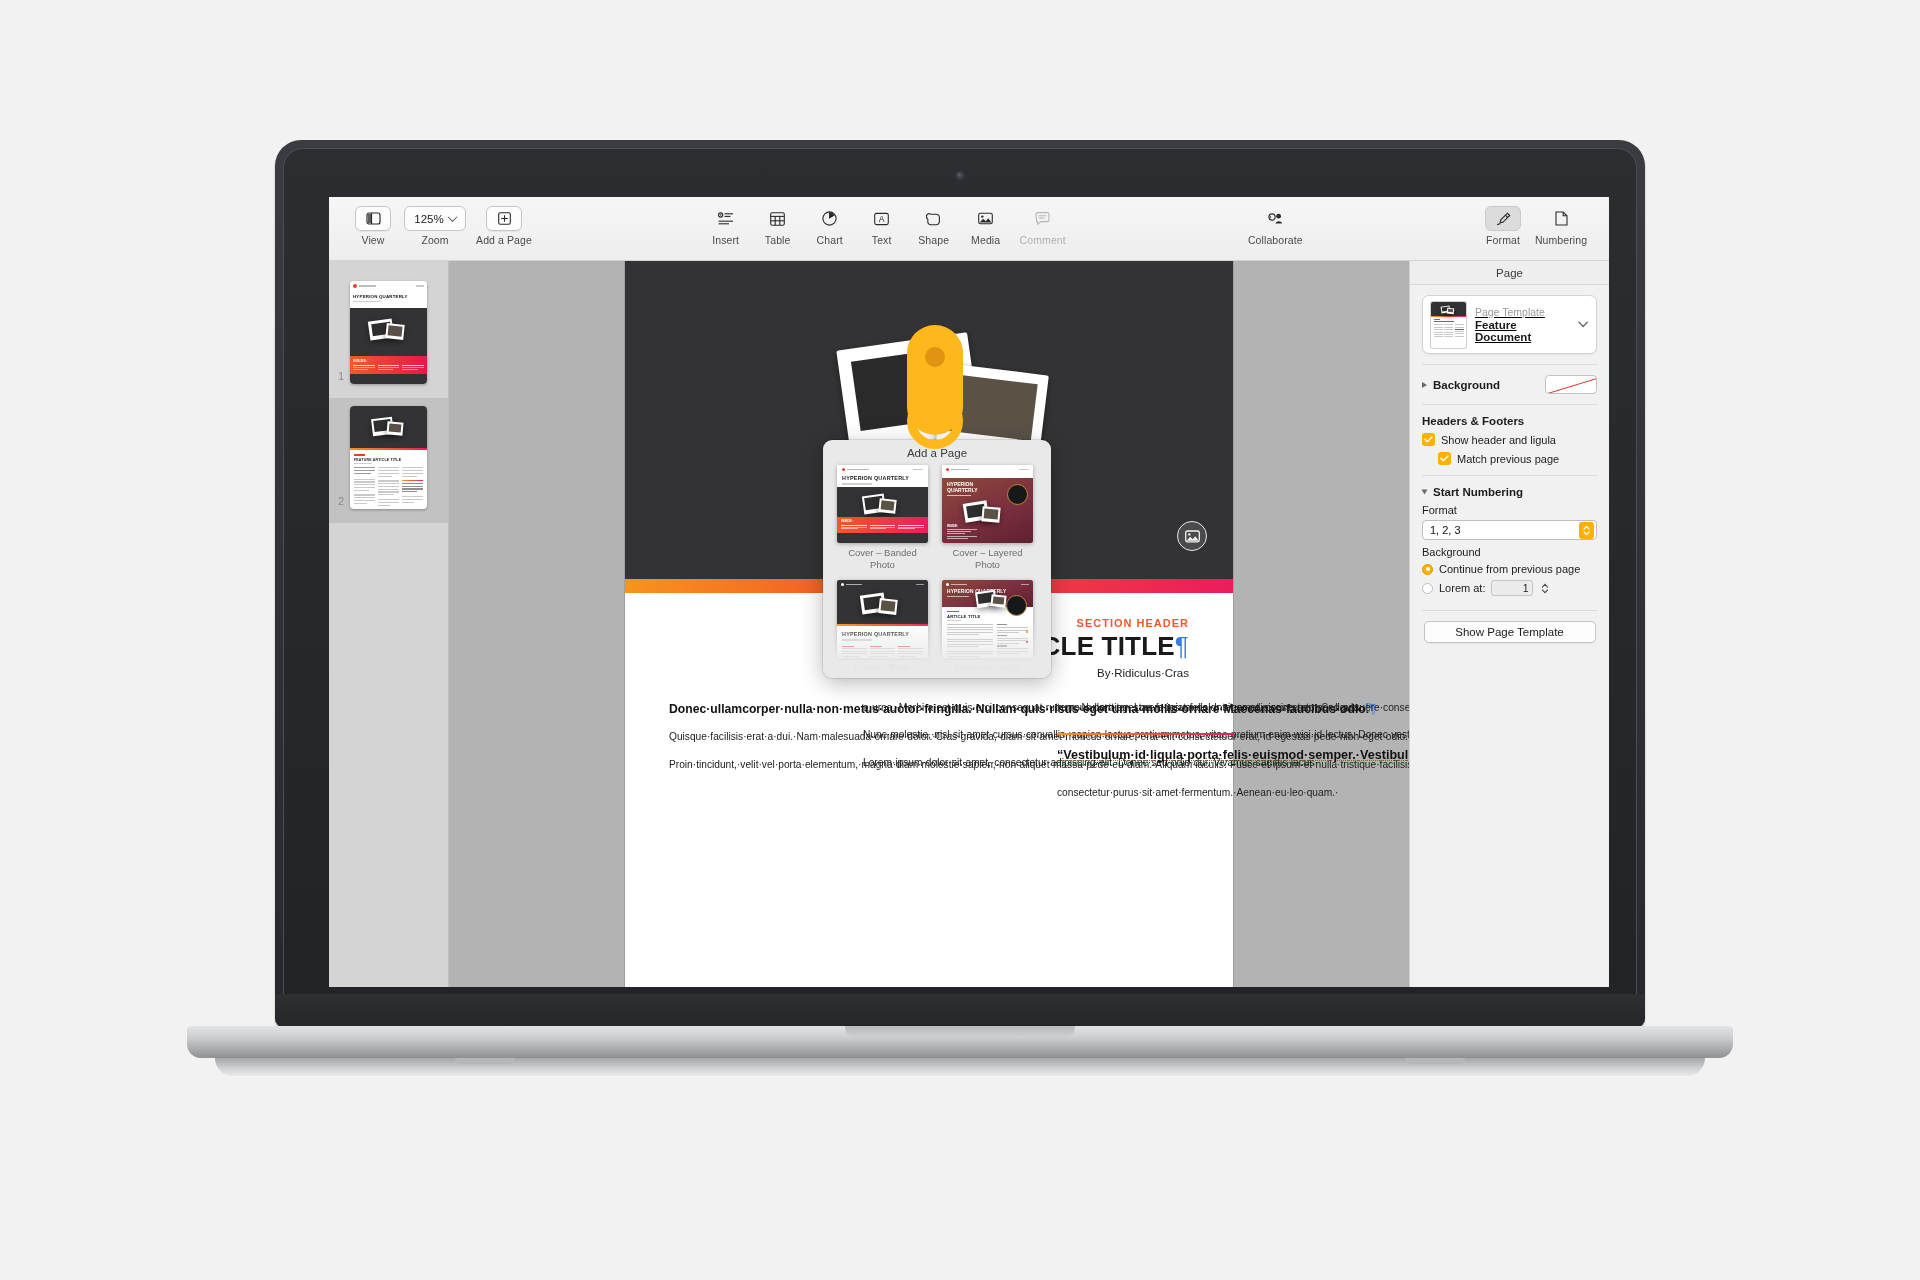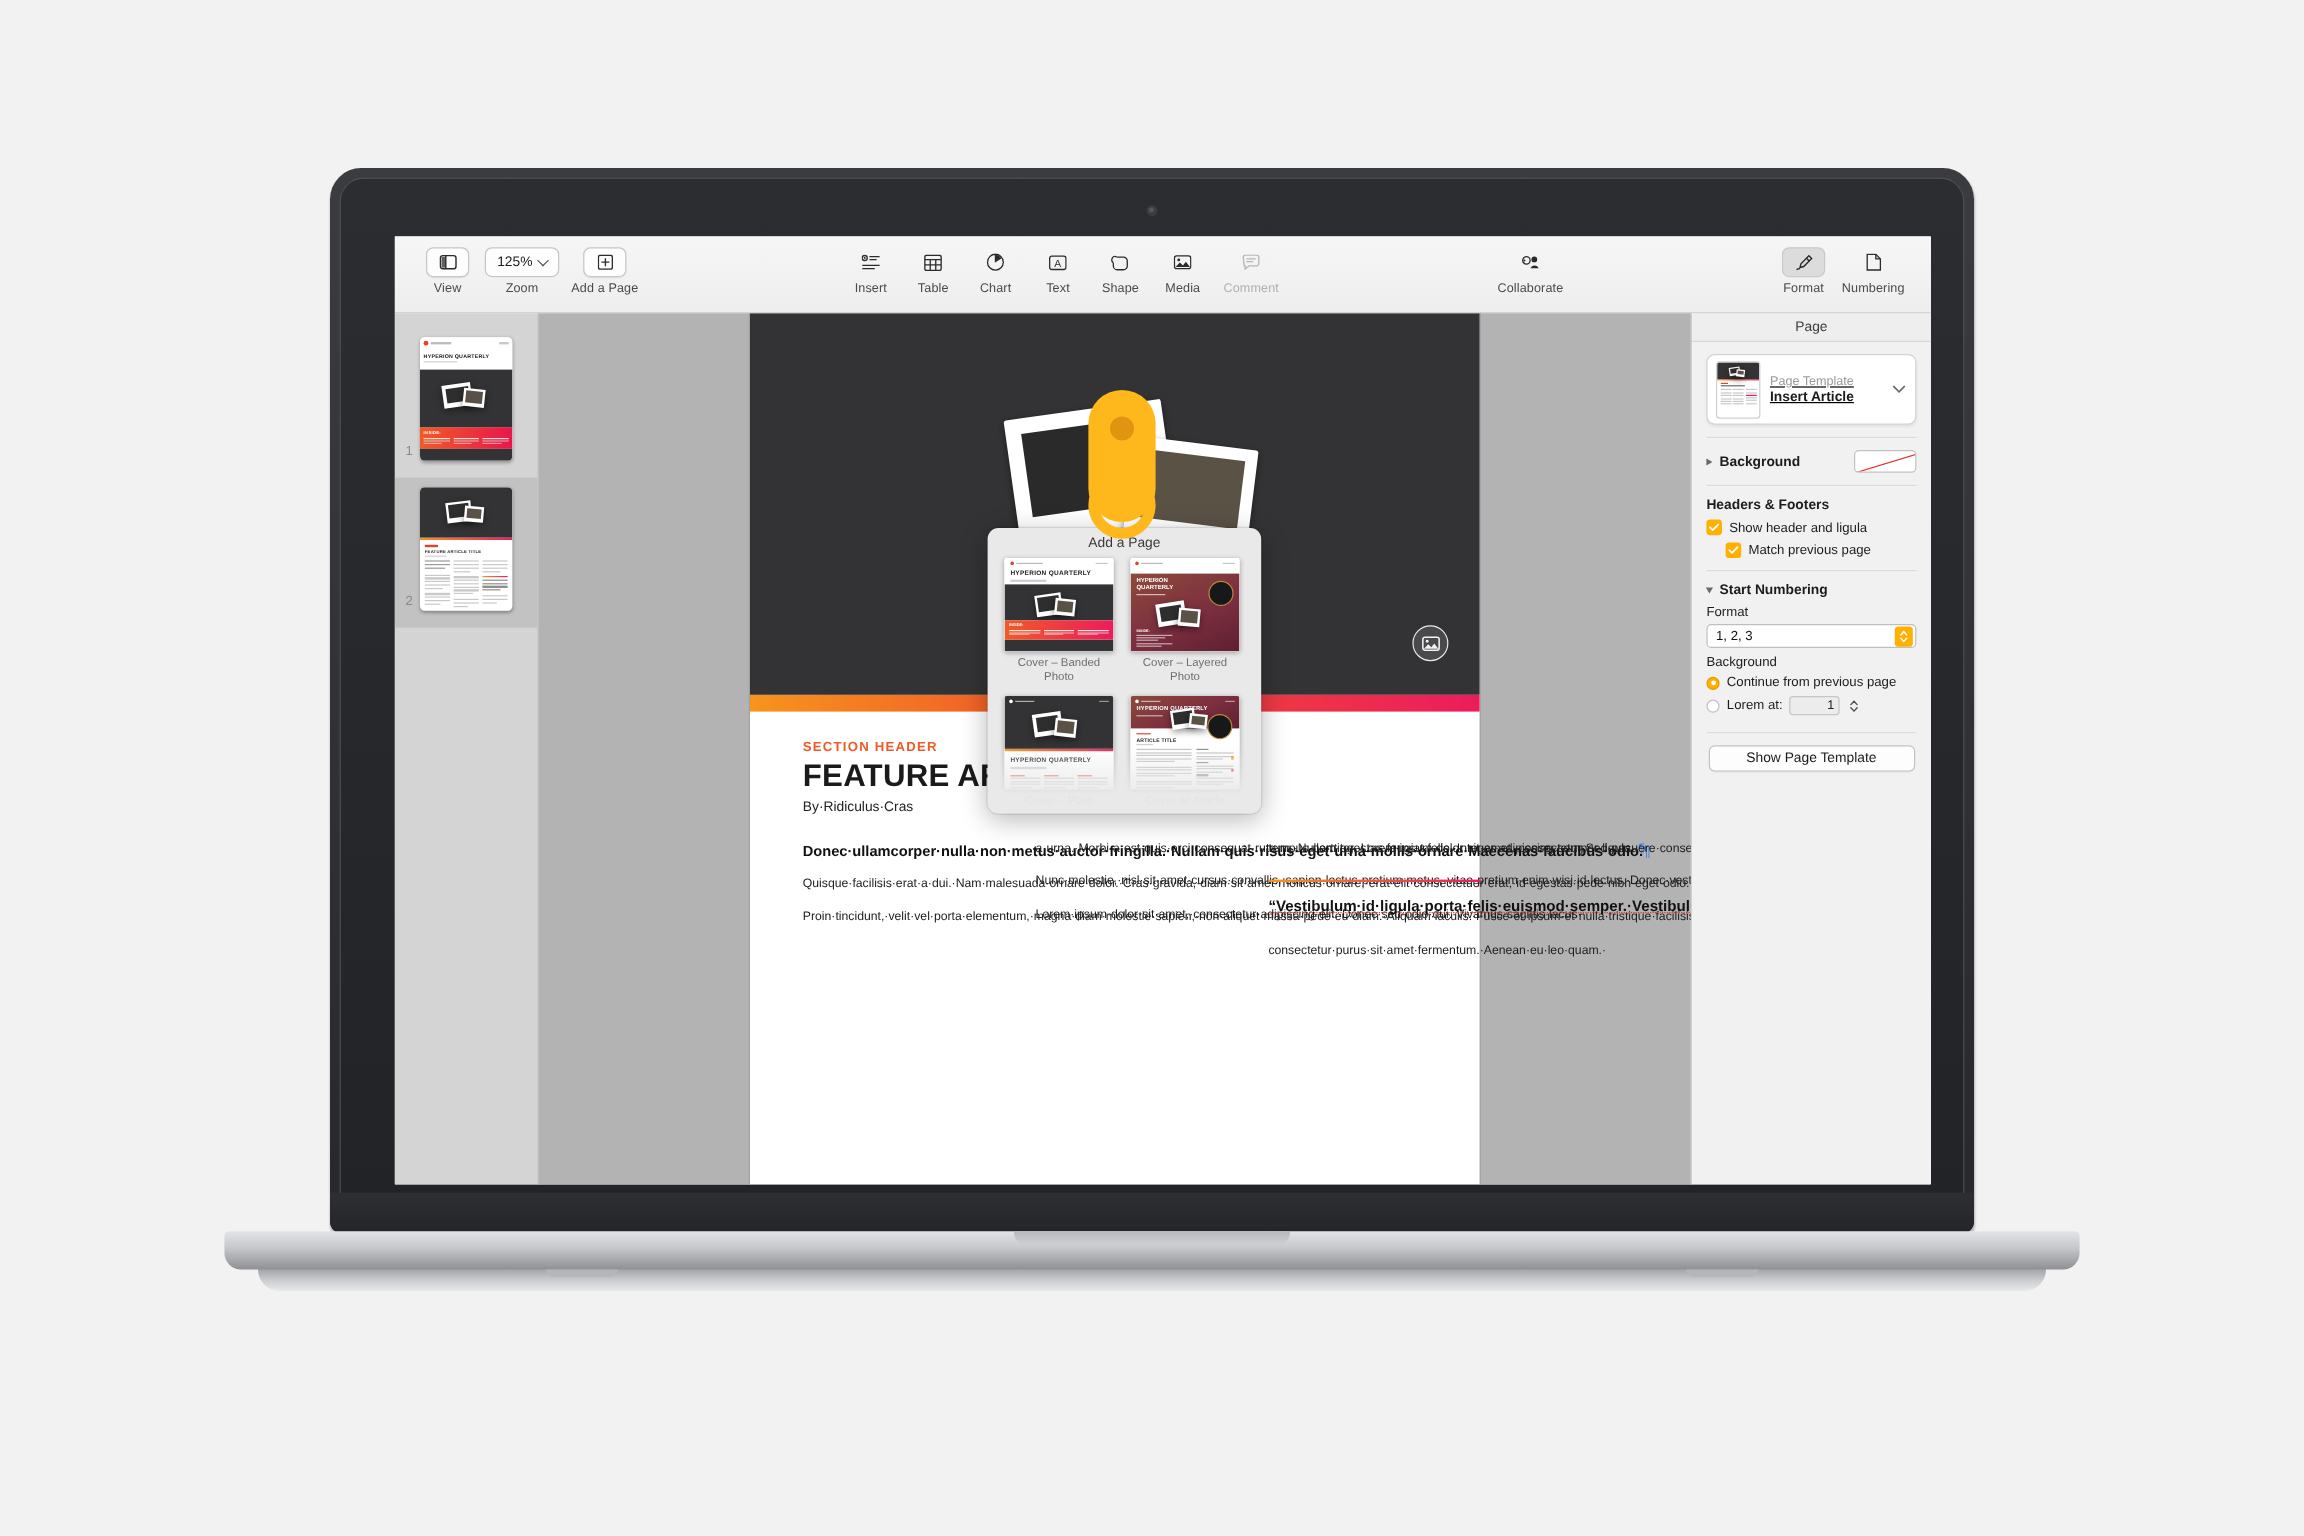--- a/index.html
+++ b/index.html
@@ -115,21 +115,21 @@
   .page-sheet {
     width:608px; background:#fff; position:relative; margin-top:0; box-shadow:0 0 0 1px #a0a0a0;
   }
   .page-hero { height:318px; background:#333335; position:relative; overflow:hidden; }
   .hero-band { height:14px; background:linear-gradient(90deg,#f7941e 0%,#f05a28 38%,#ec1c5c 100%); }
   .media-badge {
     position:absolute; right:26px; bottom:28px; width:30px;height:30px;border-radius:50%;
     background:#4a4a4c; border:1.5px solid #e9e9e9; display:flex;align-items:center;justify-content:center;
   }
 
-  .page-body { padding:24px 44px 0 44px; }
+  .page-body { padding:24px 44px 0 44px;text-align:right; }
   .kicker { font-size:11px; font-weight:bold; color:#f05a28; letter-spacing:1px; }
   .headline {
     font-size:26px; font-weight:bold; color:#1a1a1a; letter-spacing:.2px; margin-top:2px;
     white-space:nowrap;
   }
   .pilcrow { color:#3a7fe0; font-weight:normal; }
   .byline { font-size:11.5px; color:#222; margin-top:5px; }
   .cols { display:flex; gap:17px; margin-top:22px; }
   .col { width:177px; }
   .lead { font-size:12.2px; font-weight:bold; color:#111; line-height:1.32; }
@@ -638,21 +638,21 @@
                               <div style="height:.7px;background:#ec1c5c;margin-bottom:1px;"></div>
                               <div class="mini-line" style="height:.8px;"></div>
                               <div class="mini-line" style="height:.8px;"></div>
                               <div class="mini-line" style="height:.8px;"></div>
                             </div>
                         </div>
                       </div>
                     </div>
                     <div class="tpl-text">
                       <div class="tpl-kicker">Page Template</div>
-                      <div class="tpl-name">Insert Article</div>
+                      <div class="tpl-name">Feature Document</div>
                     </div>
                     <svg width="11" height="7" viewBox="0 0 11 7">
                       <path d="M1 1 L5.5 5.6 L10 1" fill="none" stroke="#6b6b6b" stroke-width="1.4" stroke-linecap="round"></path>
                     </svg>
                   </div>
 
                   <div class="sep"></div>
 
                   <div class="row">
                     <div style="display:flex;align-items:center;">

